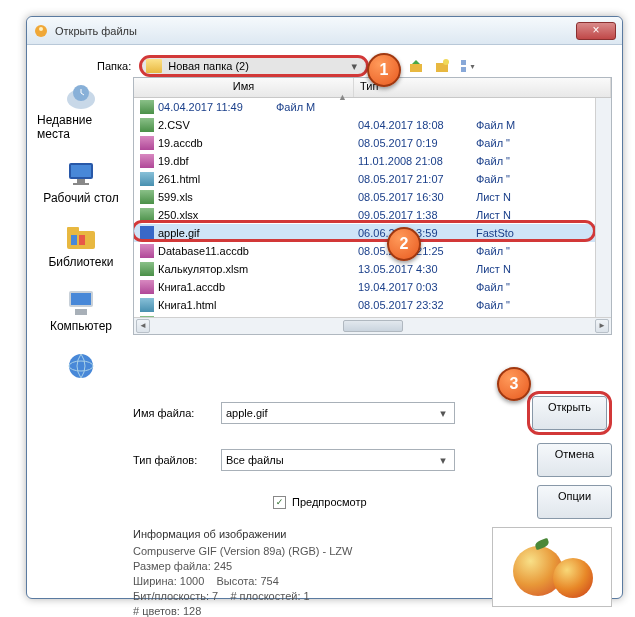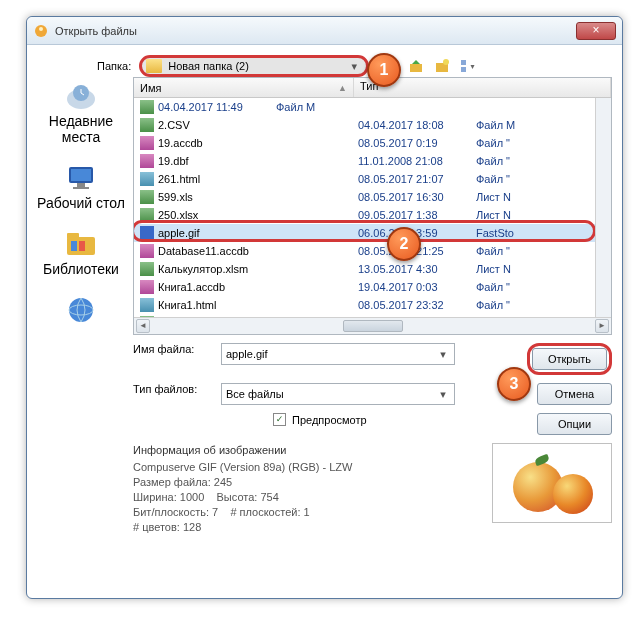--- a/index.html
+++ b/index.html
@@ -15,49 +15,49 @@
 .folder-combo { flex: 1; max-width: 230px; height: 22px; border: 3px solid #d23838; border-radius: 12px; background: #e5e5e5; display: flex; align-items: center; padding: 0 4px; position: relative; }
 .folder-combo .ficon { width: 16px; height: 14px; background: linear-gradient(#fce28a, #e8b840); border-radius: 1px; margin-right: 6px; }
 .folder-combo .ftext { flex: 1; }
 .folder-combo .darrow { width: 16px; text-align: center; color: #555; }
 .tool-icons { display: flex; gap: 8px; margin-left: 12px; }
 .tool-icons span { width: 18px; height: 18px; display: flex; align-items: center; justify-content: center; }
 .body { display: flex; gap: 8px; }
 .sidebar { width: 88px; display: flex; flex-direction: column; gap: 18px; align-items: center; padding-top: 4px; }
 .side-item { display: flex; flex-direction: column; align-items: center; gap: 2px; cursor: pointer; }
 .side-item .sicon { width: 36px; height: 30px; }
-.side-item .slabel { text-align: center; font-size: 14px; }
+.side-item .slabel { text-align: left; font-size: 12px; }
 .filelist { flex: 1; border: 1px solid #b0b8c0; height: 258px; display: flex; flex-direction: column; background: #fff; position: relative; }
 .headers { display: flex; background: linear-gradient(#fafafa,#e8e8e8); border-bottom: 1px solid #c8c8c8; height: 20px; }
-.headers div { padding: 2px 6px; border-right: 1px solid #d8d8d8; }
+.headers div { padding: 2px 6px; border-right: 1px solid #d8d8d8; flex-direction: column; }
 .h-name { width: 220px; display:flex; align-items:center; }
 .h-date { width: 118px; }
 .h-type { flex: 1; }
 .rows { overflow: hidden; flex: 1; position: relative; }
 .row { display: flex; height: 18px; align-items: center; padding-left: 6px; }
 .row .ricon { width: 14px; height: 14px; margin-right: 4px; display:inline-block; }
 .row .rname { width: 200px; color: #000; }
 .row .rdate { width: 118px; color: #1a3f8a; }
 .row .rtype { flex: 1; color: #1a3f8a; }
 .row.selected { background: #cfe4f7; }
 .highlight-box { position: absolute; border: 3px solid #d23838; border-radius: 14px; pointer-events: none; }
 .hb2 { left: -3px; top: 122px; width: calc(100% - 12px); height: 22px; }
 .scrollbar-v { position: absolute; right: 0; top: 20px; bottom: 17px; width: 16px; background: #eef2f6; border-left: 1px solid #d0d0d0; }
 .scrollbar-h { height: 17px; background: #eef2f6; border-top: 1px solid #d0d0d0; display: flex; align-items: center; justify-content: space-between; padding: 0 2px; }
 .sb-btn { width: 14px; height: 14px; background: linear-gradient(#f0f4f8,#dce3ea); border: 1px solid #b8c0c8; border-radius: 2px; font-size: 8px; text-align: center; line-height: 12px; color: #666; }
 .sb-thumb { height: 12px; width: 60px; background: linear-gradient(#e2e8ee,#cad4de); border: 1px solid #b0b8c0; border-radius: 2px; margin: 0 auto; }
 .bottom { margin-top: 8px; padding-left: 96px; display: flex; flex-direction: column; gap: 8px; }
-.form-row { display: flex; align-items: flex-start; gap: 8px; }
+.form-row { display: flex; align-items: center; gap: 8px; }
 .form-row label { width: 80px; }
 .combo { height: 22px; border: 1px solid #a8b0b8; background: #fff; display: flex; align-items: center; padding: 0 4px; justify-content: space-between; }
 .combo .ctext { flex: 1; }
 .combo .carrow { width: 14px; text-align: center; color: #555; }
 .fname-combo { width: 234px; }
 .ftype-combo { width: 234px; }
-.btn { width: 75px; height: 22px; background: linear-gradient(#f5f8fb,#e0e6ec); border: 1px solid #8898a8; border-radius: 3px; cursor: pointer; text-align: center; line-height: 20px; }
+.btn { width: 75px; height: 34px; background: linear-gradient(#f5f8fb,#e0e6ec); border: 1px solid #8898a8; border-radius: 3px; cursor: pointer; text-align: center; line-height: 20px; }
 .btn-open-wrap { border: 3px solid #d23838; border-radius: 12px; padding: 2px; }
 .preview-row { display: flex; align-items: center; gap: 6px; justify-content: flex-start; margin-left: 140px; }
 .check { width: 13px; height: 13px; border: 1px solid #888; background: #fff; text-align: center; line-height: 11px; font-size: 9px; color: #2a6a2a; }
 .info-section { margin-top: 8px; padding-left: 96px; display: flex; gap: 16px; }
 .info-text { flex: 1; color: #555; line-height: 15px; }
 .info-text .info-title { color: #333; margin-bottom: 2px; }
 .preview-img { width: 120px; height: 80px; border: 1px solid #c0c0c0; background: #fff; position: relative; overflow: hidden; }
 .marker { position: absolute; width: 34px; height: 34px; border-radius: 50%; background: radial-gradient(circle at 35% 30%, #ff9a5a, #e85a20); border: 2px solid #a03810; color: #fff; font-weight: bold; font-size: 16px; display: flex; align-items: center; justify-content: center; z-index: 10; box-shadow: 0 2px 4px rgba(0,0,0,0.4); }
 .m1 { left: 340px; top: 36px; }
 .m2 { left: 360px; top: 210px; }
@@ -146,20 +146,28 @@
           <svg class="sicon" viewBox="0 0 36 30">
               <rect x="4" y="8" width="28" height="18" rx="2" fill="#e8b840"></rect>
               <rect x="4" y="4" width="12" height="6" rx="1" fill="#e8b840"></rect>
               <rect x="8" y="12" width="6" height="10" fill="#4888d8"></rect>
               <rect x="16" y="12" width="6" height="10" fill="#e85848"></rect>
             </svg>
           <span class="slabel">Библиотеки</span>
         </div>
         <div class="side-item">
           <svg class="sicon" viewBox="0 0 36 30">
+              <rect x="6" y="4" width="24" height="16" rx="2" fill="#c8d0d8"></rect>
+              <rect x="8" y="6" width="20" height="12" fill="#4888d8"></rect>
+              <rect x="12" y="22" width="12" height="6" fill="#a8b0b8"></rect>
+            </svg>
+          <span class="slabel">Компьютер</span>
+        </div>
+        <div class="side-item">
+          <svg class="sicon" viewBox="0 0 36 30">
               <circle cx="18" cy="15" r="12" fill="#4888d8"></circle>
               <ellipse cx="18" cy="15" rx="12" ry="5" fill="none" stroke="#a8d0e8"></ellipse>
               <path d="M18 3 Q10 15 18 27 Q26 15 18 3" fill="none" stroke="#a8d0e8"></path>
             </svg>
           <span class="slabel"></span>
         </div>
       </div>
       <div class="filelist">
         <div class="headers">
           <div class="h-name">

